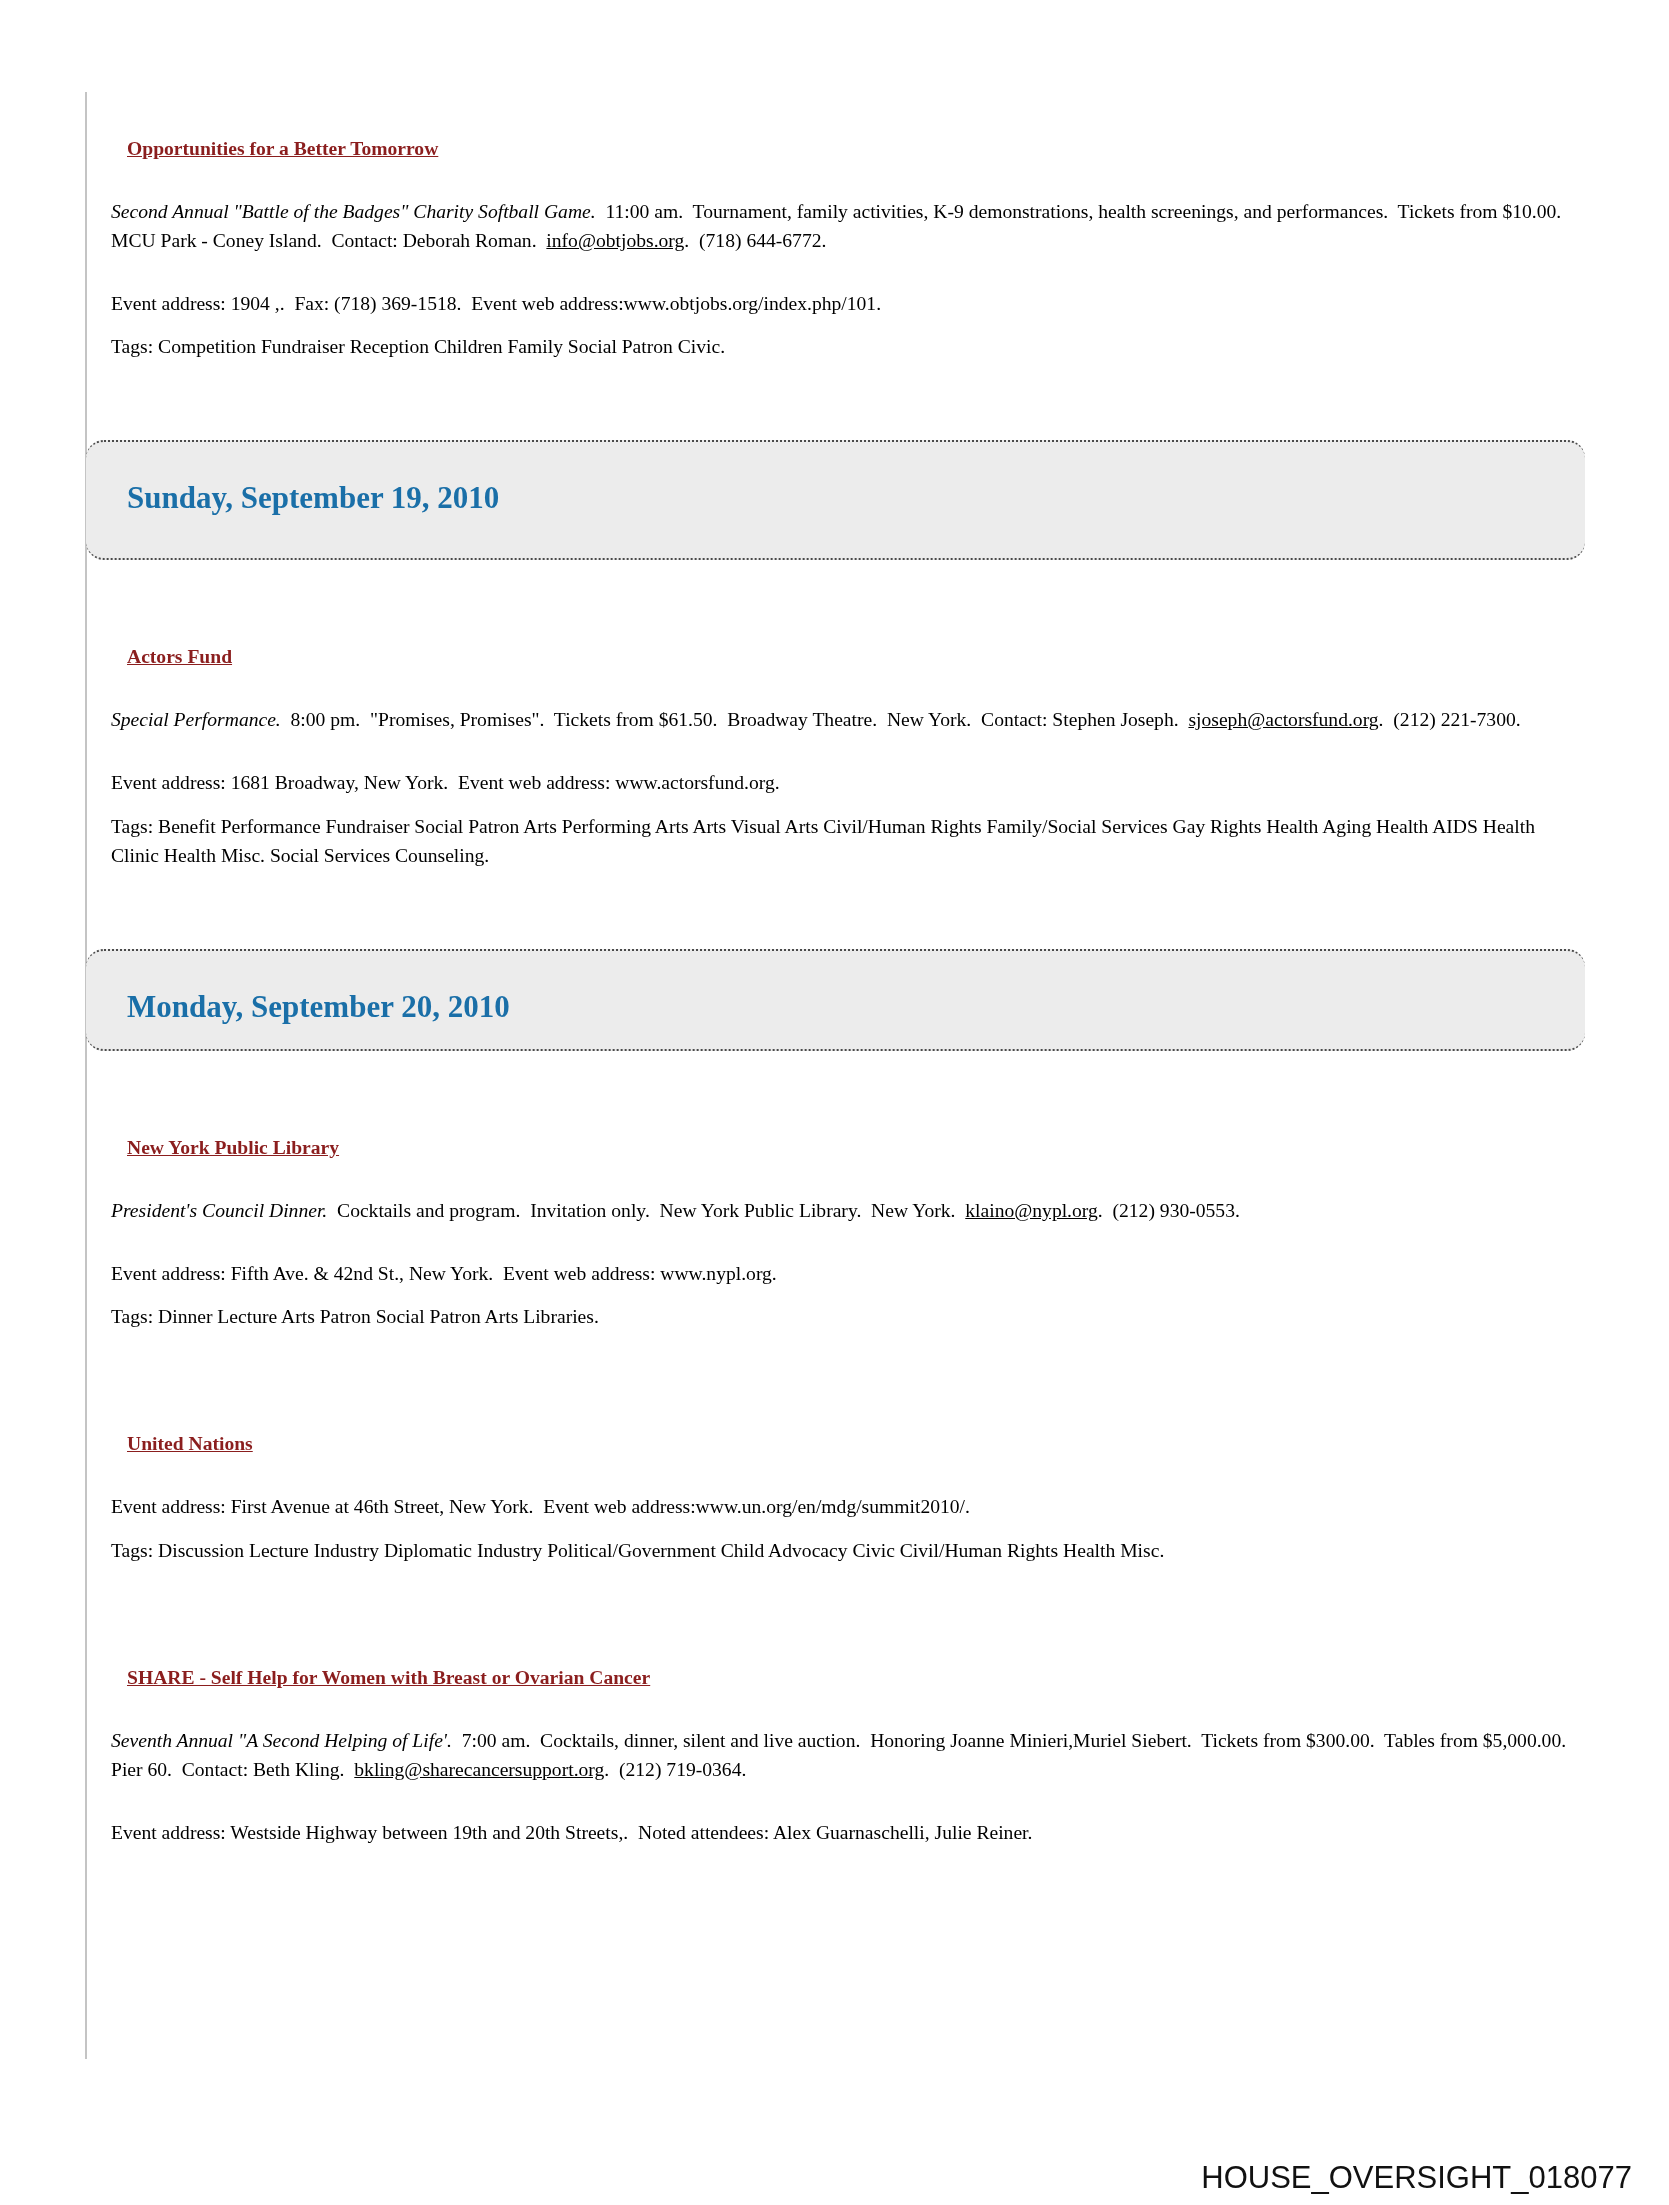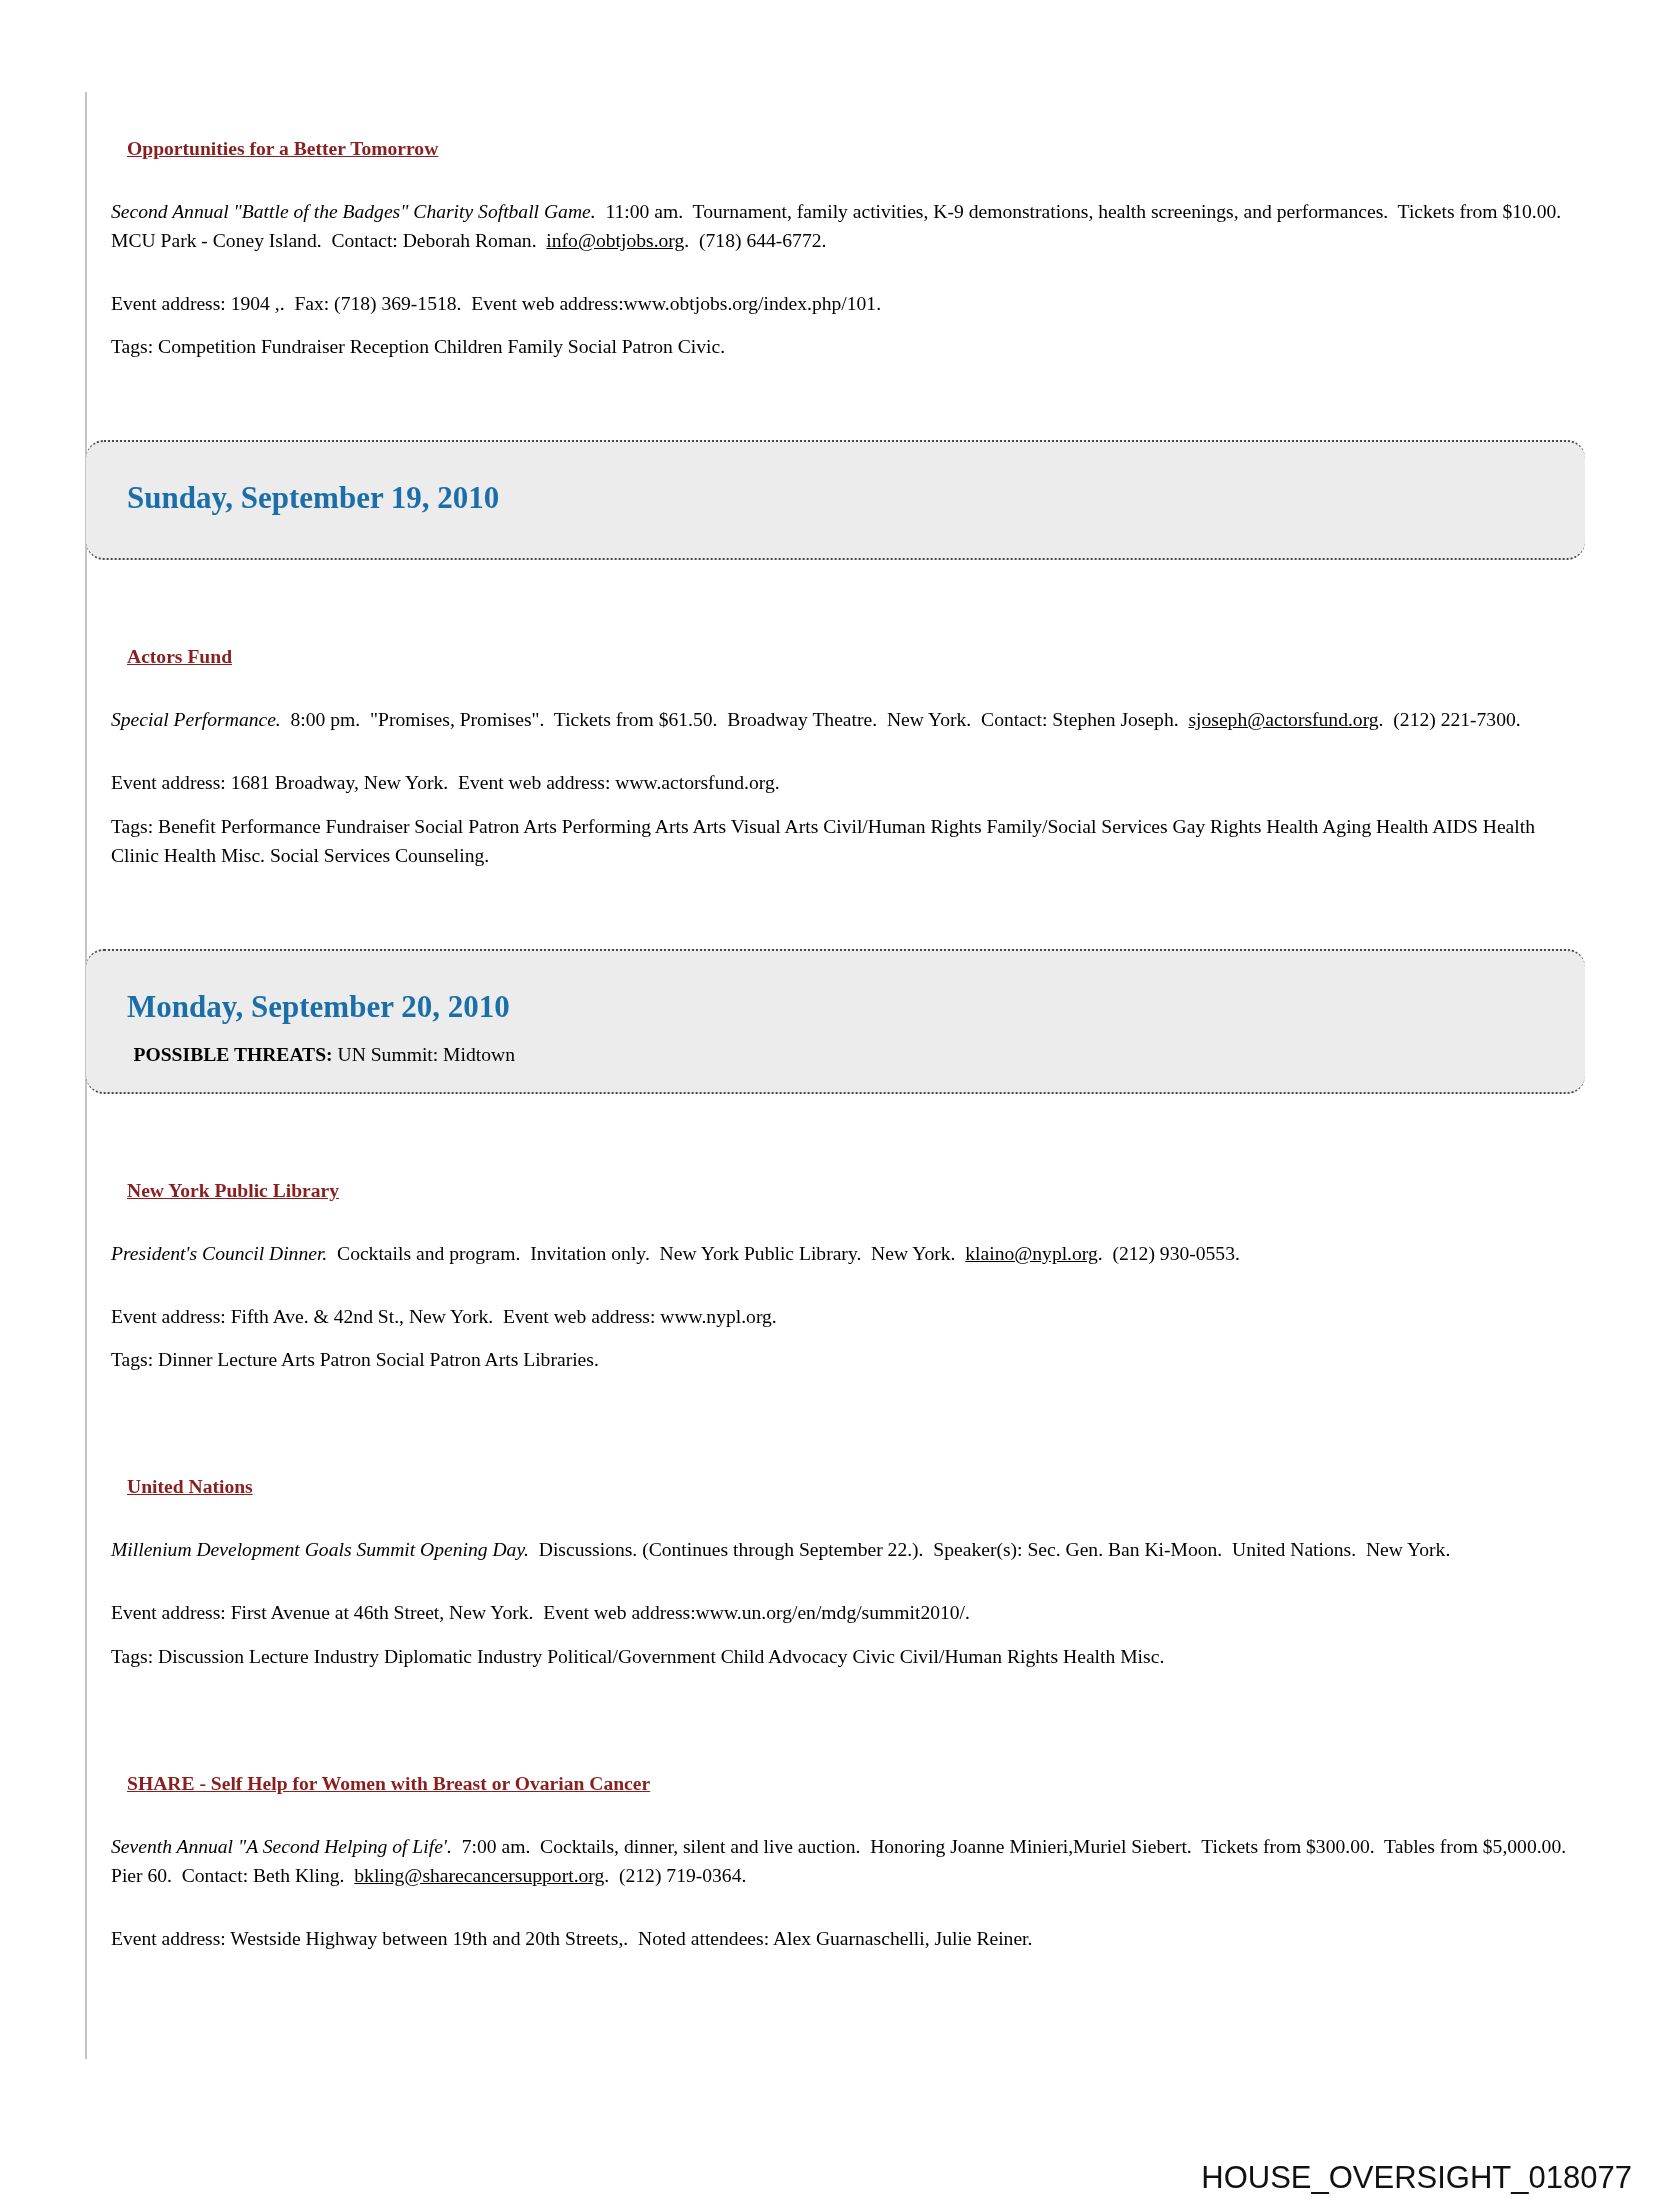--- a/index.html
+++ b/index.html
@@ -105,33 +105,31 @@
 
   <section class="event">
     <h3 class="org"><a>Actors Fund</a></h3>
     <p class="desc"><em>Special Performance.</em><span>  8:00 pm.  "Promises, Promises".  Tickets from $61.50.  Broadway Theatre.  New York.  Contact: Stephen Joseph.  </span><a class="email">sjoseph@actorsfund.org</a><span>.  (212) 221-7300.</span></p>
     <p class="addr">Event address: 1681 Broadway, New York.  Event web address: www.actorsfund.org.</p>
     <p class="tags">Tags: Benefit Performance Fundraiser Social Patron Arts Performing Arts Arts Visual Arts Civil/Human Rights Family/Social Services Gay Rights Health Aging Health AIDS Health Clinic Health Misc. Social Services Counseling.</p>
   </section>
 
   <div class="band with-threats">
     <h2 class="date">Monday, September 20, 2010</h2>
-    <p class="threats"><strong>POSSIBLE THREATS:</strong> <span>UN Summit: Midtown</span></p>
   </div>
 
   <section class="event">
     <h3 class="org"><a>New York Public Library</a></h3>
     <p class="desc"><em>President's Council Dinner.</em><span>  Cocktails and program.  Invitation only.  New York Public Library.  New York.  </span><a class="email">klaino@nypl.org</a><span>.  (212) 930-0553.</span></p>
     <p class="addr">Event address: Fifth Ave. &amp; 42nd St., New York.  Event web address: www.nypl.org.</p>
     <p class="tags">Tags: Dinner Lecture Arts Patron Social Patron Arts Libraries.</p>
   </section>
 
   <section class="event">
     <h3 class="org"><a>United Nations</a></h3>
-    <p class="desc"><em>Millenium Development Goals Summit Opening Day.</em><span>  Discussions. (Continues through September 22.).  Speaker(s): Sec. Gen. Ban Ki-Moon.  United Nations.  New York.</span><a class="email"></a><span></span></p>
     <p class="addr">Event address: First Avenue at 46th Street, New York.  Event web address:www.un.org/en/mdg/summit2010/.</p>
     <p class="tags">Tags: Discussion Lecture Industry Diplomatic Industry Political/Government Child Advocacy Civic Civil/Human Rights Health Misc.</p>
   </section>
 
   <section class="event">
     <h3 class="org"><a>SHARE - Self Help for Women with Breast or Ovarian Cancer</a></h3>
     <p class="desc"><em>Seventh Annual "A Second Helping of Life'.</em><span>  7:00 am.  Cocktails, dinner, silent and live auction.  Honoring Joanne Minieri,Muriel Siebert.  Tickets from $300.00.  Tables from $5,000.00.  Pier 60.  Contact: Beth Kling.  </span><a class="email">bkling@sharecancersupport.org</a><span>.  (212) 719-0364.</span></p>
     <p class="addr">Event address: Westside Highway between 19th and 20th Streets,.  Noted attendees: Alex Guarnaschelli, Julie Reiner.</p>
   </section>
 

